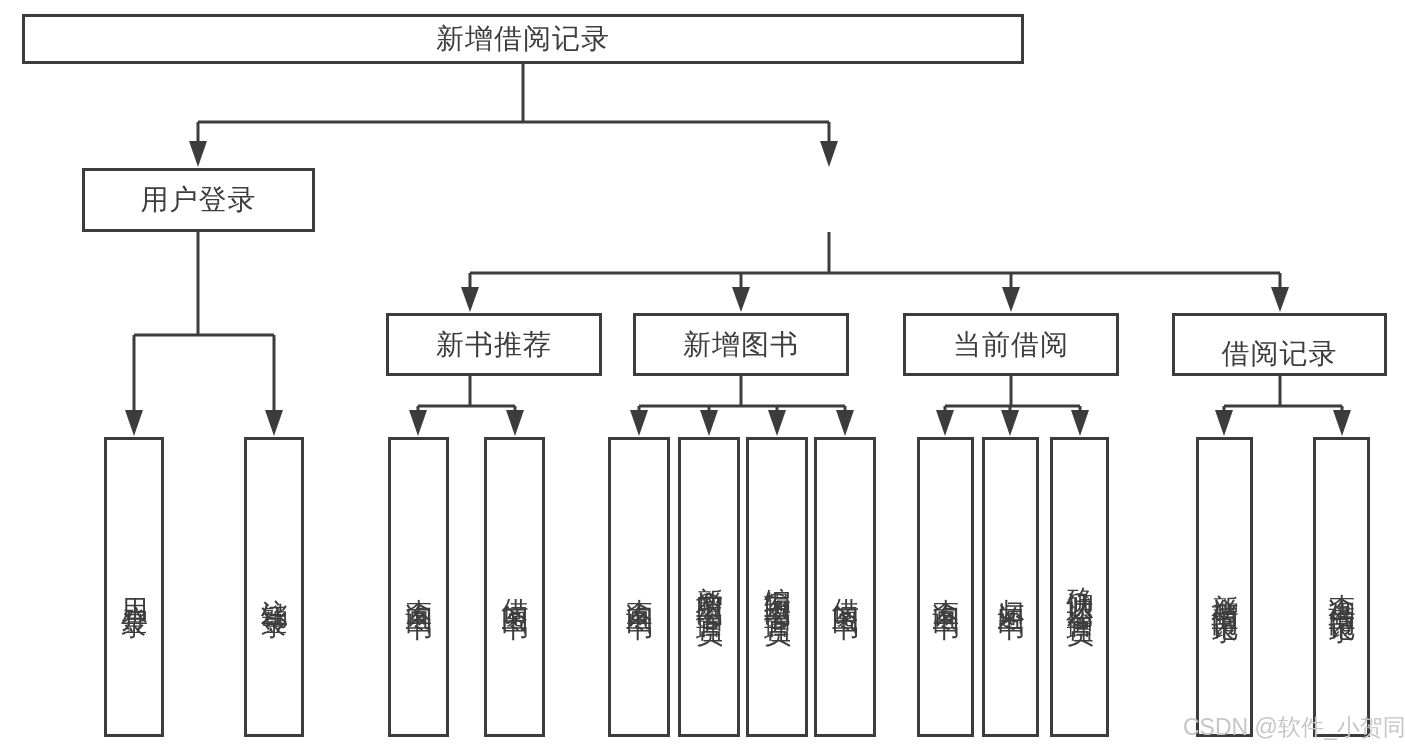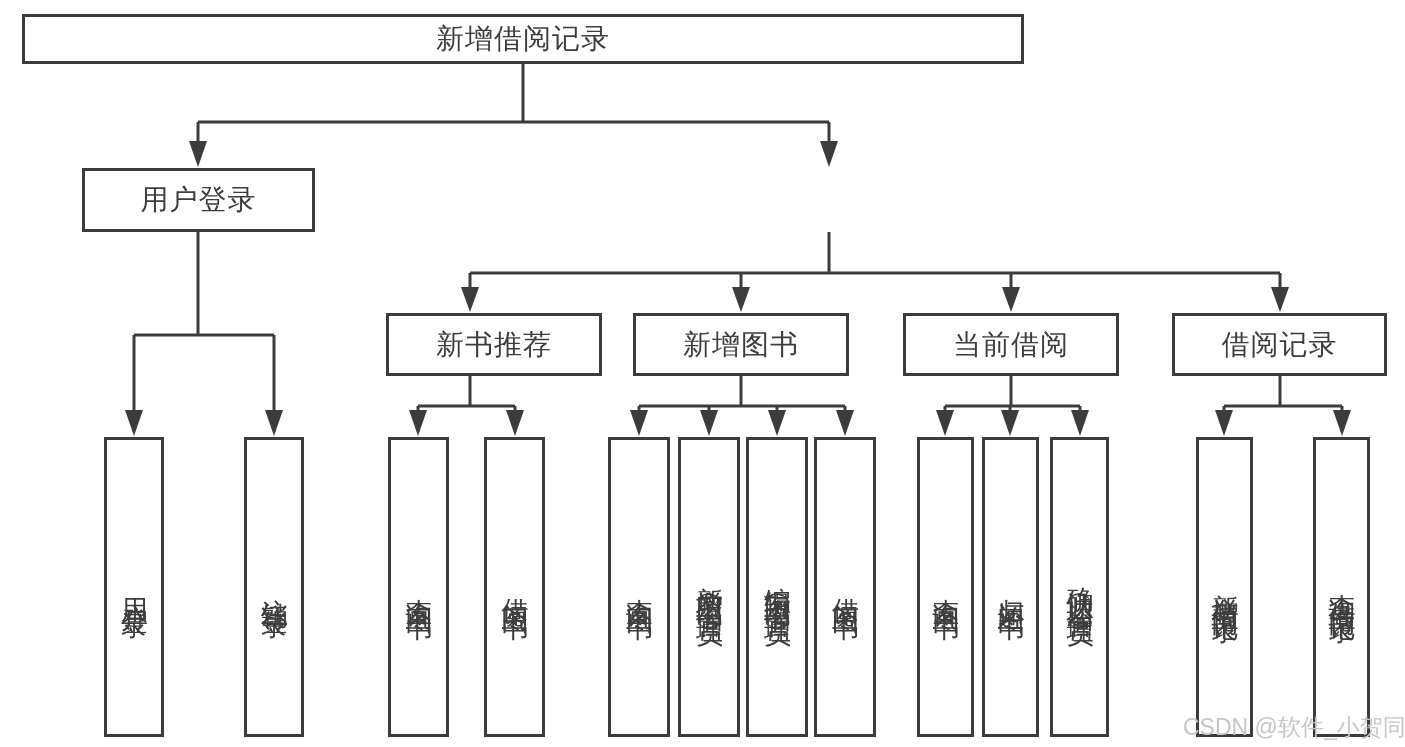--- a/index.html
+++ b/index.html
@@ -80,21 +80,21 @@
 
   <div class="box" style="left:362px; top:313px; width:216px; height:63px;margin-left:24px;">
     <span class="h-label">新书推荐</span>
   </div>
   <div class="box" style="left:633px; top:313px; width:216px; height:63px;">
     <span class="h-label">新增图书</span>
   </div>
   <div class="box" style="left:903px; top:313px; width:216px; height:63px;text-align:center;">
     <span class="h-label">当前借阅</span>
   </div>
-  <div class="box" style="left:1172px; top:313px; width:215px; height:63px;">
+  <div class="box" style="left:1172px; top:313px; width:215px; height:63px;align-items:flex-end;">
     <span class="h-label">借阅记录</span>
   </div>
 
   <div class="box leaf" style="left:104px; top:437px; width:60px; height:300px;">
     <span class="v-label">用户登录</span>
   </div>
   <div class="box leaf" style="left:244px; top:437px; width:60px; height:300px;">
     <span class="v-label">注销登录</span>
   </div>
 

